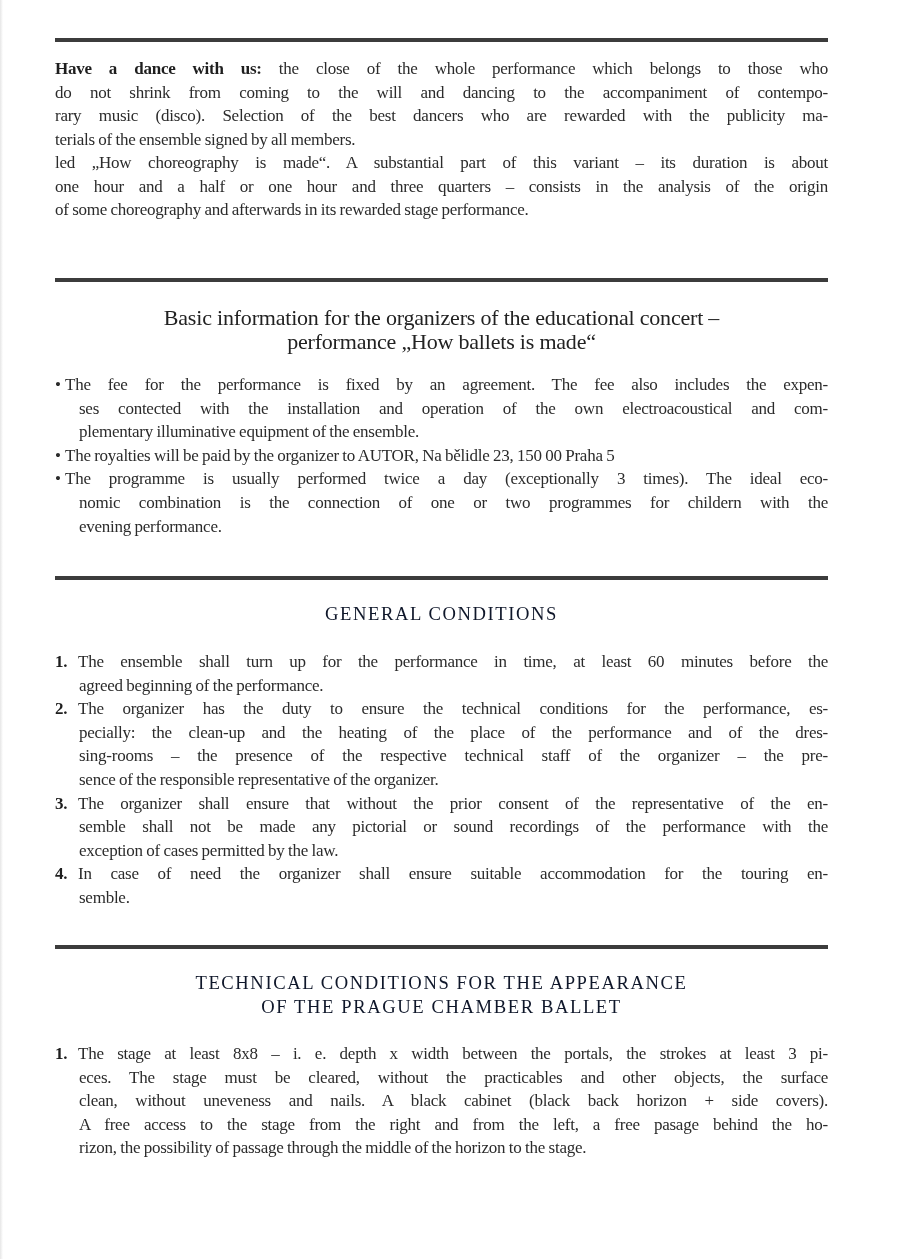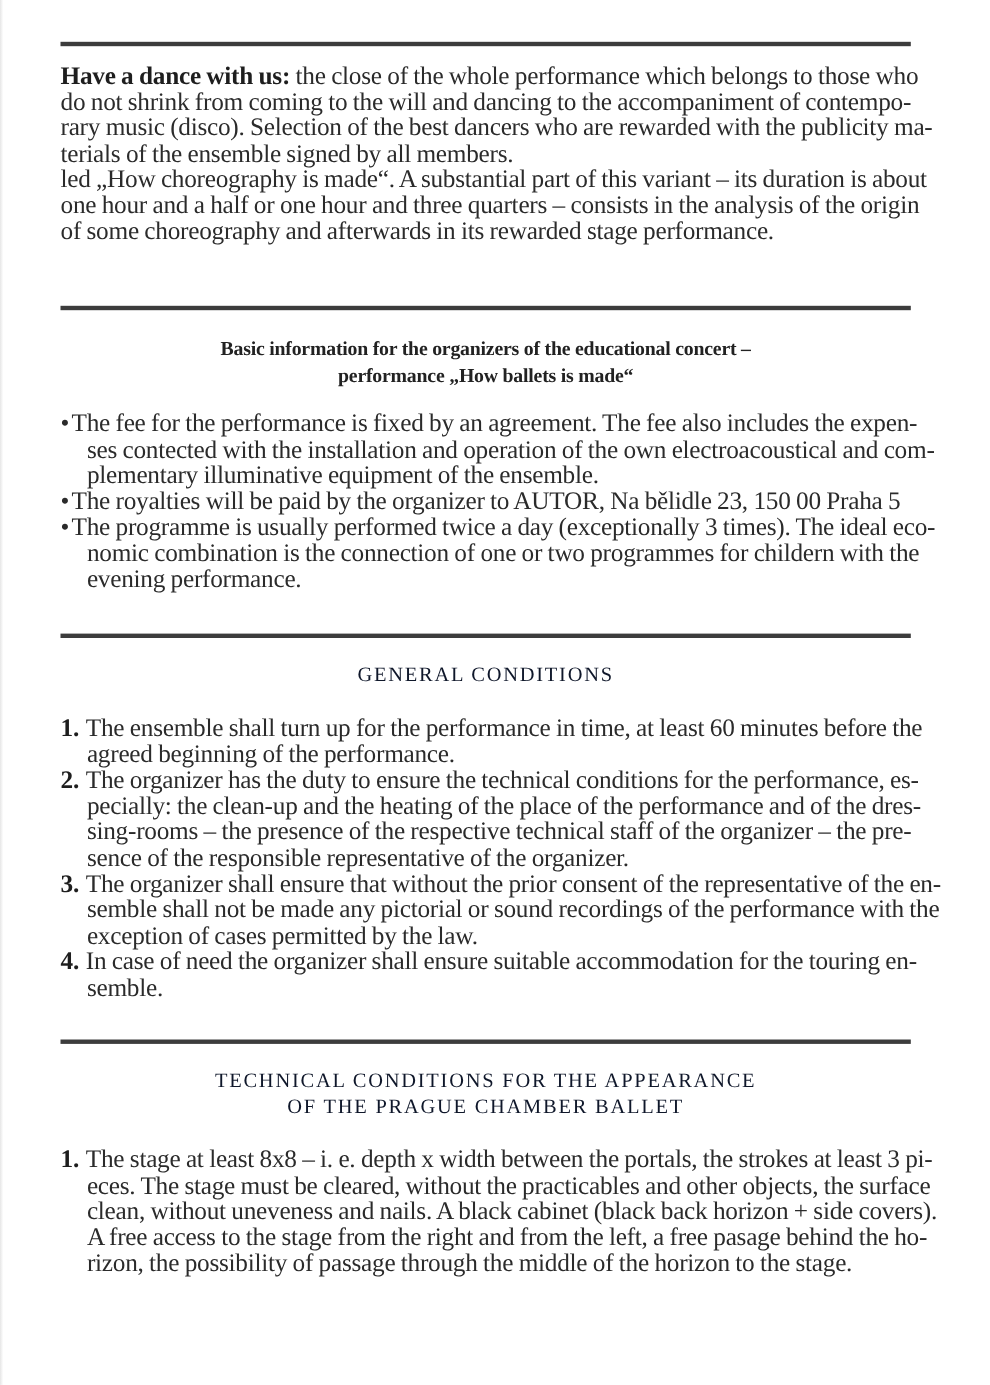--- a/index.html
+++ b/index.html
@@ -25,21 +25,21 @@
       position: absolute;
       left: 55px;
       width: 773px;
       height: 4px;
       background: #3c3c3c;
     }
     .txt {
       position: absolute;
       left: 55px;
       width: 773px;
-      font-size: 23px;
+      font-size: 17px;
       line-height: 23.6px;
       letter-spacing: -0.25px;
       word-spacing: -0.5px;
       text-align: justify;
       text-align-last: left;
       white-space: normal;
     }
     .line {
       display: block;
       white-space: nowrap;
@@ -47,22 +47,22 @@
       text-align: justify;
     }
     .line.last { text-align-last: left; }
     .b { font-weight: bold; color: #1e1e1e; }
     .note-label { font-weight: bold; letter-spacing: 1.2px; color: #1e1e1e; }
     .heading-bold {
       position: absolute;
       left: 55px;
       width: 773px;
       text-align: center;
-      font-weight: bold;
-      font-size: 18px;
+      font-weight: normal;
+      font-size: 22px;
       line-height: 23.5px;
       letter-spacing: -0.2px;
       color: #222;
     }
     .heading-caps {
       position: absolute;
       left: 55px;
       width: 773px;
       text-align: center;
       font-size: 18.6px;

